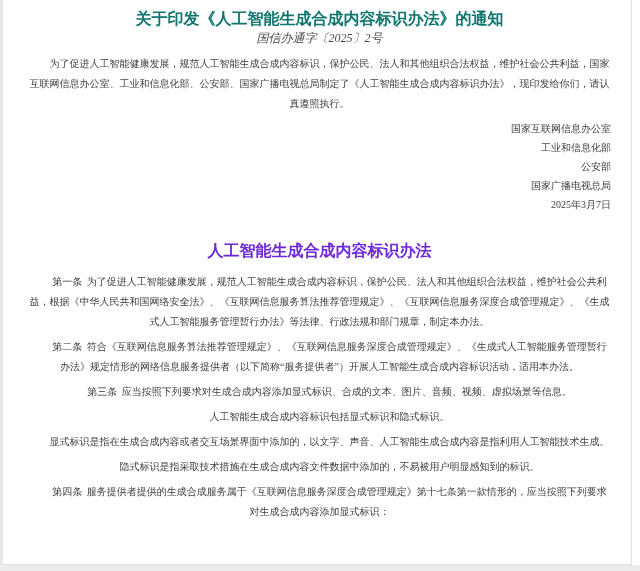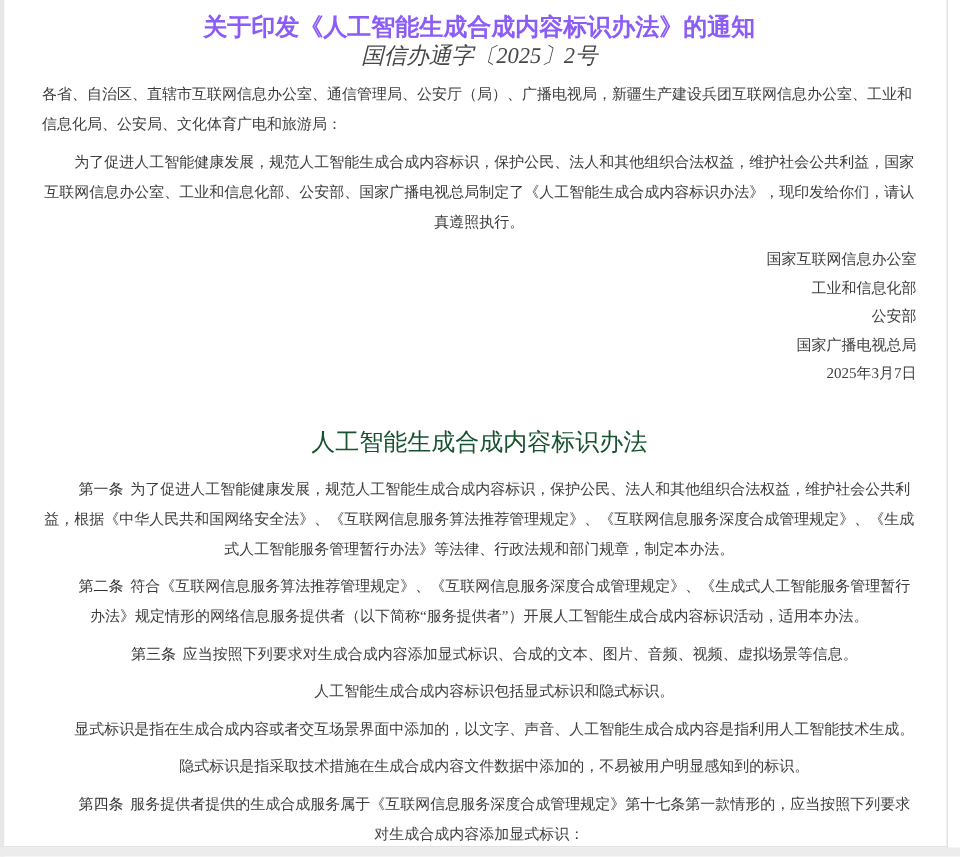--- a/index.html
+++ b/index.html
@@ -38,25 +38,25 @@
     font-size: 10px;
     line-height: 20px;
     color: #3d3d3d;
   }
   .notice-title {
     margin: 0 0 2px 0;
     font-size: 16px;
     line-height: 22px;
     font-weight: 700;
     text-align: center;
-    color: #8b5cf6;
+    color: #0f766e;
   }
   .doc-number {
     margin: 0 0 9px 0;
-    font-size: 15px;
+    font-size: 12px;
     line-height: 13px;
     font-style: italic;
     text-align: center;
     color: #474747;
   }
   .content p {
     margin: 0 0 5px 0;
   }
   p.indent {
     text-indent: 2em;
@@ -64,23 +64,23 @@
   }
   .sig-block {
     text-align: right;
     line-height: 19px;
     margin-right: 0;
   }
   .measures-title {
     margin: 26px 0 10px 0;
     font-size: 16px;
     line-height: 22px;
-    font-weight: 400;
+    font-weight: 700;
     text-align: center;
-    color: #14532d;
+    color: #6d28d9;
   }
   .a-label {
     font-weight: 400;
     color: #333333;
   }
   .a-label:not(:empty) {
     margin-right: 0.45em;
   }
 </style>
 </head>
@@ -88,21 +88,20 @@
 
 <div class="strip-left"></div>
 <div class="strip-bottom"></div>
 
 <div class="doc-panel">
   <div class="content">
 
     <h1 class="notice-title">关于印发《人工智能生成合成内容标识办法》的通知</h1>
     <div class="doc-number">国信办通字〔2025〕2号</div>
 
-    <p>各省、自治区、直辖市互联网信息办公室、通信管理局、公安厅（局）、广播电视局，新疆生产建设兵团互联网信息办公室、工业和信息化局、公安局、文化体育广电和旅游局：</p>
 
     <p class="indent">为了促进人工智能健康发展，规范人工智能生成合成内容标识，保护公民、法人和其他组织合法权益，维护社会公共利益，国家互联网信息办公室、工业和信息化部、公安部、国家广播电视总局制定了《人工智能生成合成内容标识办法》，现印发给你们，请认真遵照执行。</p>
 
     <div class="sig-block">
       <div>国家互联网信息办公室</div>
       <div>工业和信息化部</div>
       <div>公安部</div>
       <div>国家广播电视总局</div>
       <div>2025年3月7日</div>
     </div>

